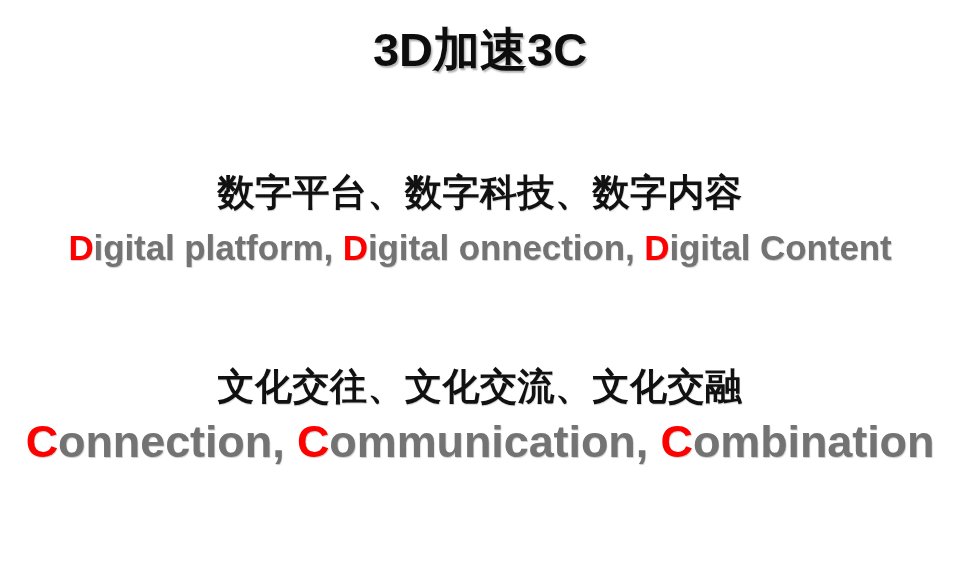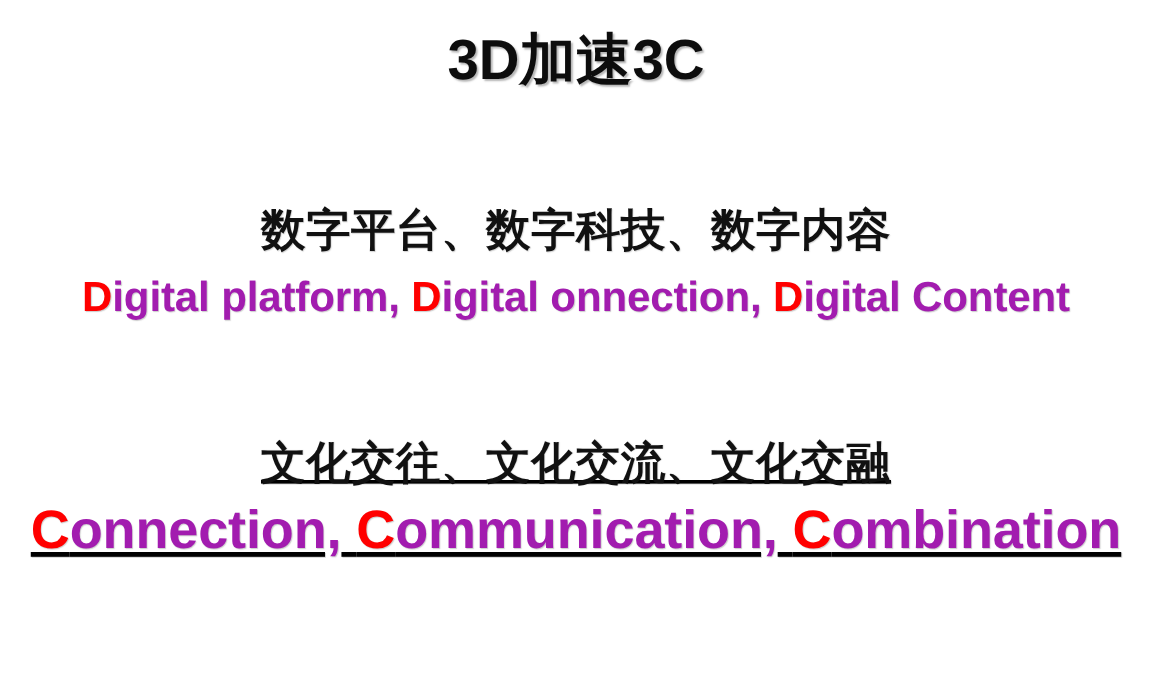--- a/index.html
+++ b/index.html
@@ -41,21 +41,21 @@
   }
 
   
   .block {
     position: absolute;
     left: 0;
     width: 960px;
     text-align: center;
   }
   #block-digital { top: 168px; }
-  #block-culture { top: 362px; text-decoration: underline; }
+  #block-culture { top: 362px; }
 
   .cn-line {
     font-family: "Liberation Serif", "DejaVu Serif", serif;
     font-size: 37px;
     font-weight: bold;
     line-height: 50px;
     color: #111111;
     letter-spacing: 0.5px;
     white-space: nowrap;
     text-shadow: 0.6px 0.6px 0.9px rgba(150,150,150,0.45);
@@ -71,21 +71,21 @@
     white-space: nowrap;
     margin-top: 6px;
     text-shadow: 0.7px 0.7px 0.9px rgba(140,140,140,0.45);
   }
   #en-culture { font-size: 45px; }
 
   .initial {
     color: #ff0000;
   }
   .sep {
-    color: #a21caf;
+    color: #737373;
   }
 </style>
 </head>
 <body>
 
 <div class="slide">
 
   <div class="slide-title">3D加速3C</div>
 
   <div class="block" id="block-digital">

